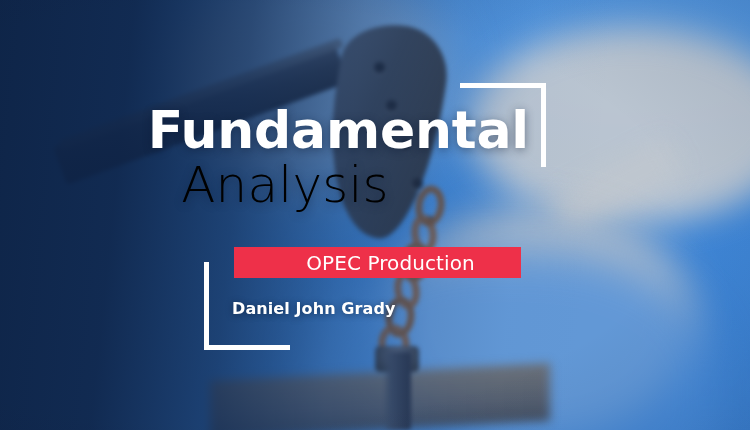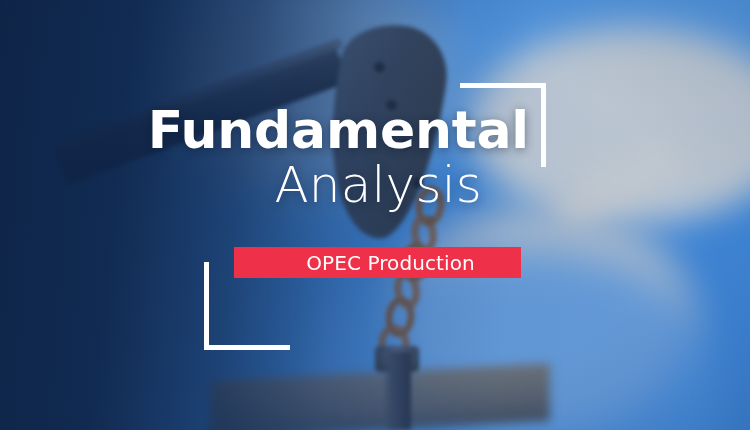--- a/index.html
+++ b/index.html
@@ -174,24 +174,25 @@
   .title-block{position:absolute;left:0;top:0;width:750px;}
   #title-line1{
     position:absolute;left:0;top:104px;width:529px;
     text-align:right;
     font-size:52px;font-weight:700;letter-spacing:-.2px;
     color:#ffffff;line-height:1;
     text-shadow:0 2px 10px rgba(8,22,46,.45);
   }
   #title-line2{
     position:absolute;left:0;top:160px;width:482px;
-    text-align:right;
+    text-align:center;
     font-size:50px;font-weight:300;letter-spacing:.2px;
-    color:#ffffff;line-height:1;
+    color:#000000;line-height:1;
     text-shadow:0 2px 10px rgba(8,22,46,.45);
+    padding-left:44px;
   }
 
   #topic-banner{
     position:absolute;left:234px;top:247px;width:287px;height:31px;
     background:#ee3049;
     display:flex;align-items:center;justify-content:center;
   }
   #topic-banner-label{
     color:#ffffff;font-size:20px;font-weight:400;letter-spacing:.1px;
     padding-left:26px;
@@ -287,15 +288,16 @@
   <div class="title-block">
     <div id="title-line1">Fundamental</div>
     <div id="title-line2">Analysis</div>
   </div>
 
   <div id="topic-banner">
     <span id="topic-banner-label">OPEC Production</span>
   </div>
 
   <div id="byline">
+    <span id="byline-name">Daniel John Grady</span>
   </div>
 
 </div>
 
 </body></html>

